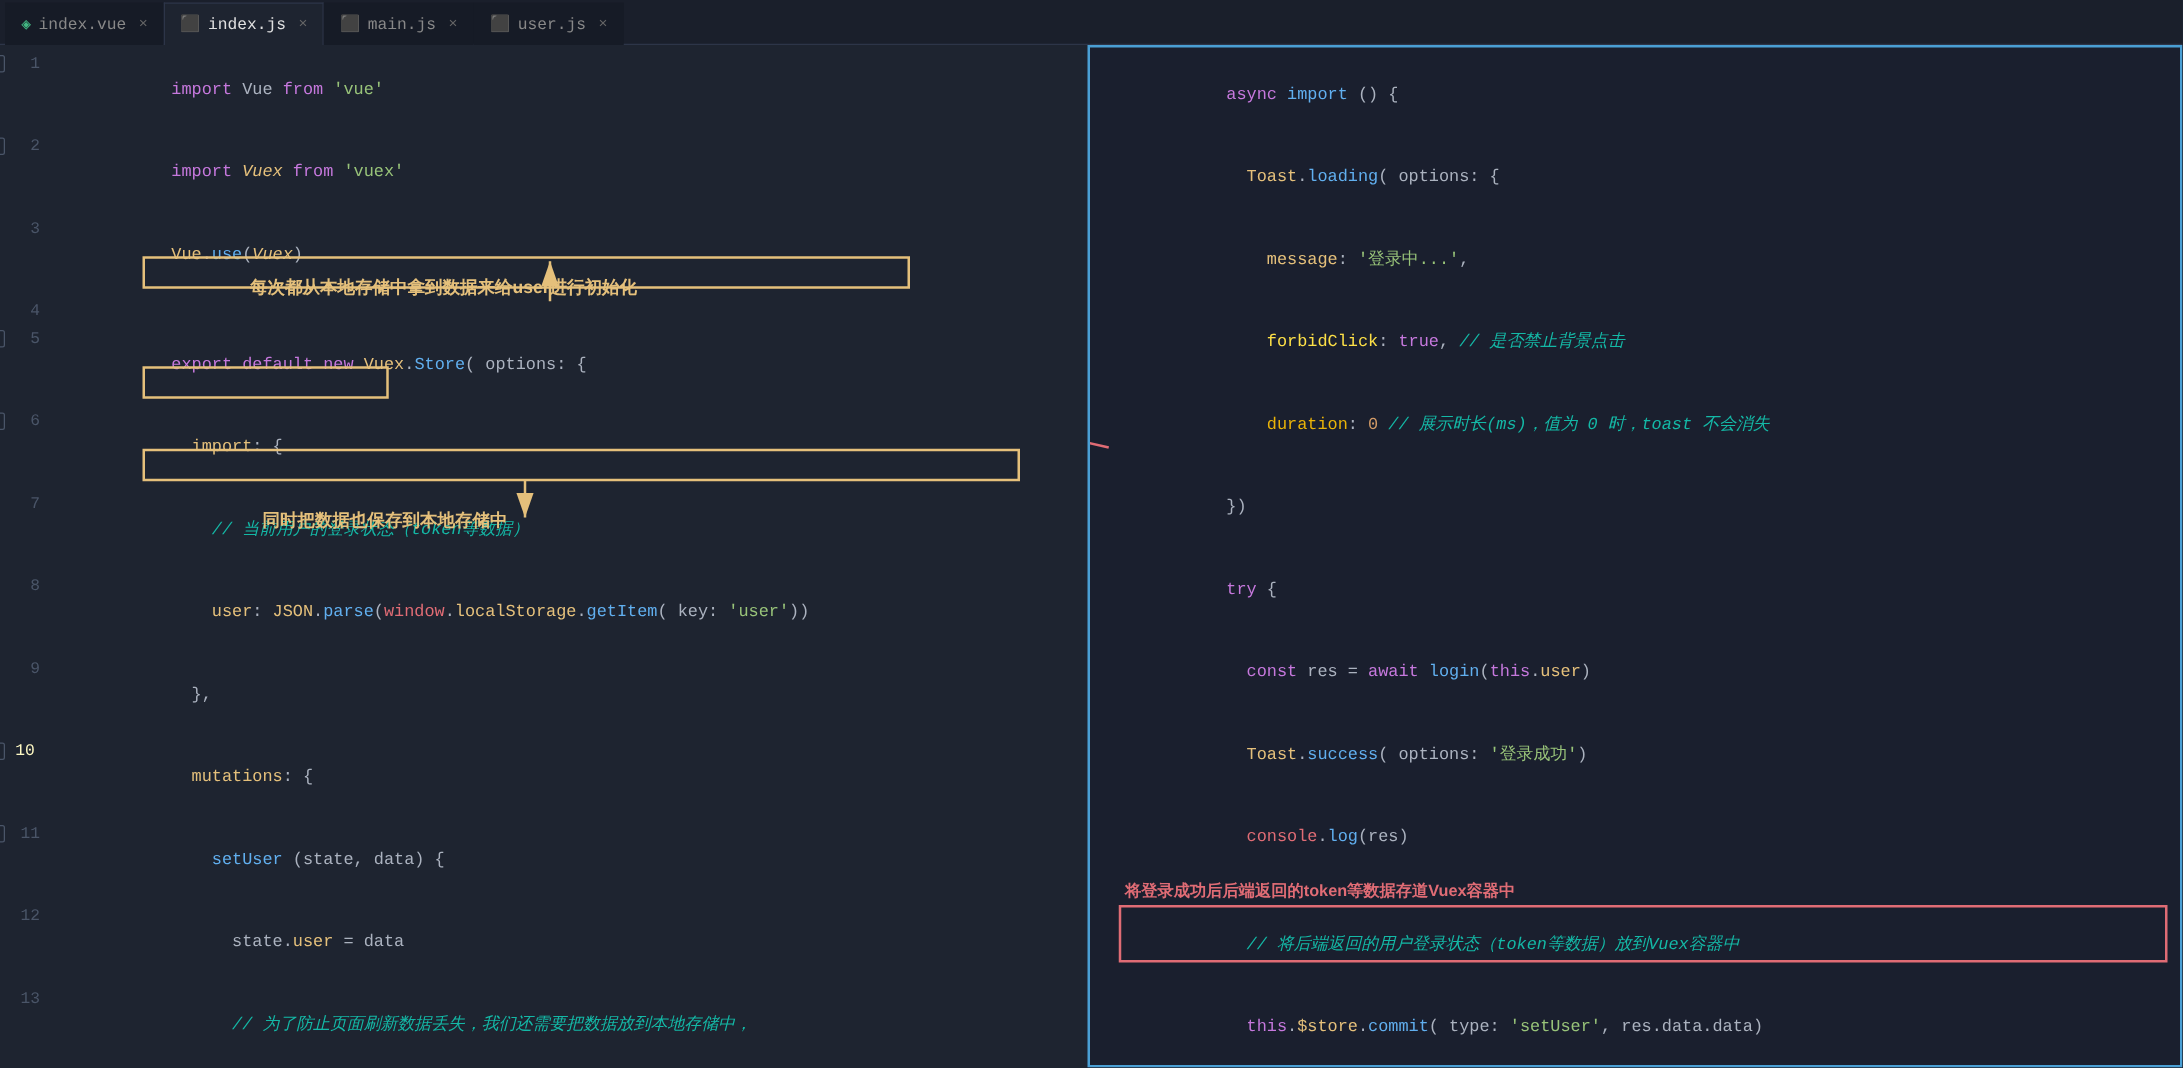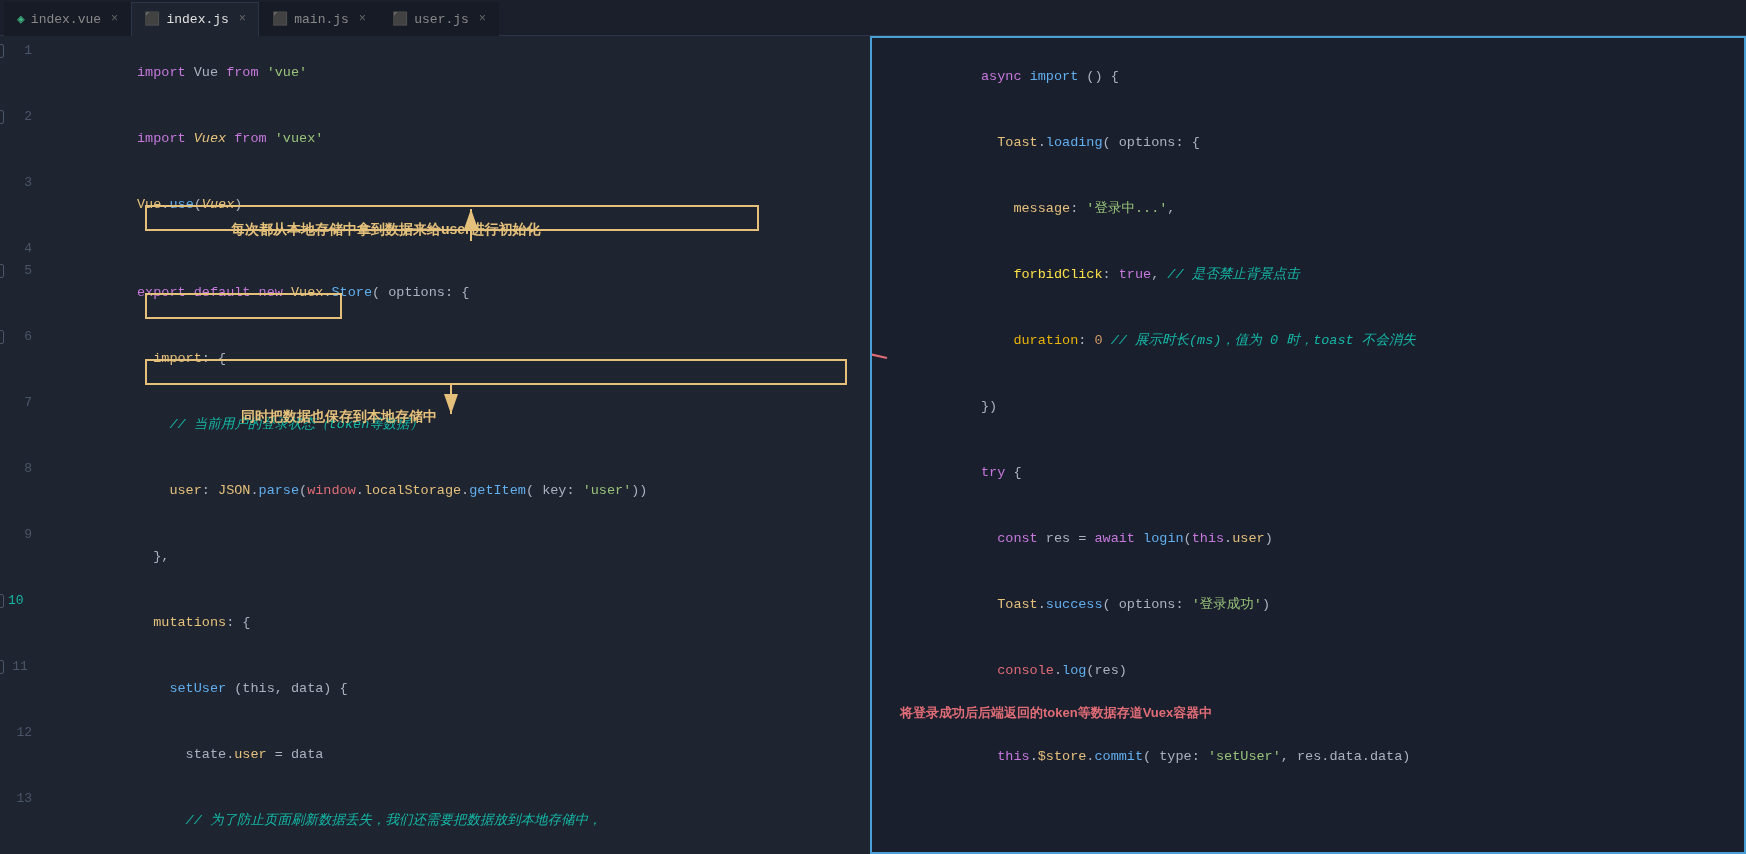--- a/index.html
+++ b/index.html
@@ -116,21 +116,20 @@
     .plain { color: #abb2bf; }
 
     
     .annotations-layer {
       position: absolute;
       top: 0;
       left: 0;
       width: 100%;
       height: 100%;
       pointer-events: none;
-      margin-left: 31px;
     }
 
     svg.arrow-layer {
       position: absolute;
       top: 0; left: 0;
       width: 100%; height: 100%;
       pointer-events: none;
       overflow: visible;
     }
 
@@ -272,34 +271,34 @@
           <span class="line-number" style="width:54px;text-align:right;padding-right:16px;color:#4a5568;font-size:13px">9</span>
         </div>
         <div class="line-content">
           <span class="plain">  },</span>
         </div>
       </div>
 
       <div class="line">
         <div class="line-gutter">
           <span class="fold-icon">-</span>
-          <span class="line-number" style="width:40px;text-align:left;padding-right:16px;color:#14b8a6;font-size:13px">10</span>
+          <span class="line-number" style="width:40px;text-align:center;padding-right:16px;color:#fef9c3;font-size:13px">10</span>
         </div>
         <div class="line-content">
           <span class="plain">  </span><span style="color:#e5c07b">mutations</span><span class="plain">: {</span>
         </div>
       </div>
 
       <div class="line">
         <div class="line-gutter">
           <span class="fold-icon">-</span>
-          <span class="line-number" style="width:40px;text-align:center;padding-right:16px;color:#4a5568;font-size:13px">11</span>
-        </div>
-        <div class="line-content">
-          <span class="plain">    </span><span class="fn">setUser</span><span class="plain"> (this, data) {</span>
+          <span class="line-number" style="width:40px;text-align:right;padding-right:16px;color:#4a5568;font-size:13px">11</span>
+        </div>
+        <div class="line-content">
+          <span class="plain">    </span><span class="fn">setUser</span><span class="plain"> (state, data) {</span>
         </div>
       </div>
 
       <div class="line">
         <div class="line-gutter">
           <span class="line-number" style="width:54px;text-align:right;padding-right:16px;color:#4a5568;font-size:13px">12</span>
         </div>
         <div class="line-content">
           <span class="plain">      state.</span><span style="color:#e5c07b">user</span><span class="plain"> = data</span>
         </div>
@@ -405,20 +404,26 @@
       <div class="line">
         <div class="line-content" style="padding-left:20px;font-size:13.5px;white-space:pre">
           <span class="plain">  </span><span class="obj">console</span><span class="plain">.</span><span class="fn">log</span><span class="plain">(res)</span>
         </div>
       </div>
 
       <div style="position:relative;height:20px">
         <div style="position:absolute;left:20px;top:0;color:#e06c75;font-family:Liberation Sans, sans-serif;font-size:13px;font-weight:bold;white-space:nowrap">将登录成功后后端返回的token等数据存道Vuex容器中</div>
       </div>
 
+      <div class="line" style="position:relative">
+        <div style="position:absolute;left:15px;top:0;right:10px;border:2px solid #e06c75;height:46px;z-index:1;pointer-events:none"></div>
+        <div class="line-content" style="padding-left:20px;font-size:13.5px;white-space:pre;position:relative;z-index:2">
+          <span class="cm">  // 将后端返回的用户登录状态（token等数据）放到Vuex容器中</span>
+        </div>
+      </div>
 
       <div class="line">
         <div class="line-content" style="padding-left:20px;font-size:13.5px;white-space:pre;position:relative;z-index:2">
           <span class="plain">  </span><span class="kw">this</span><span class="plain">.</span><span style="color:#e5c07b">$store</span><span class="plain">.</span><span class="fn">commit</span><span class="plain">( type: </span><span class="str">'setUser'</span><span class="plain">, res.data.data)</span>
         </div>
       </div>
 
     </div>
 
     <svg style="position:absolute;top:0;left:0;width:100%;height:100%;pointer-events:none;overflow:visible">

